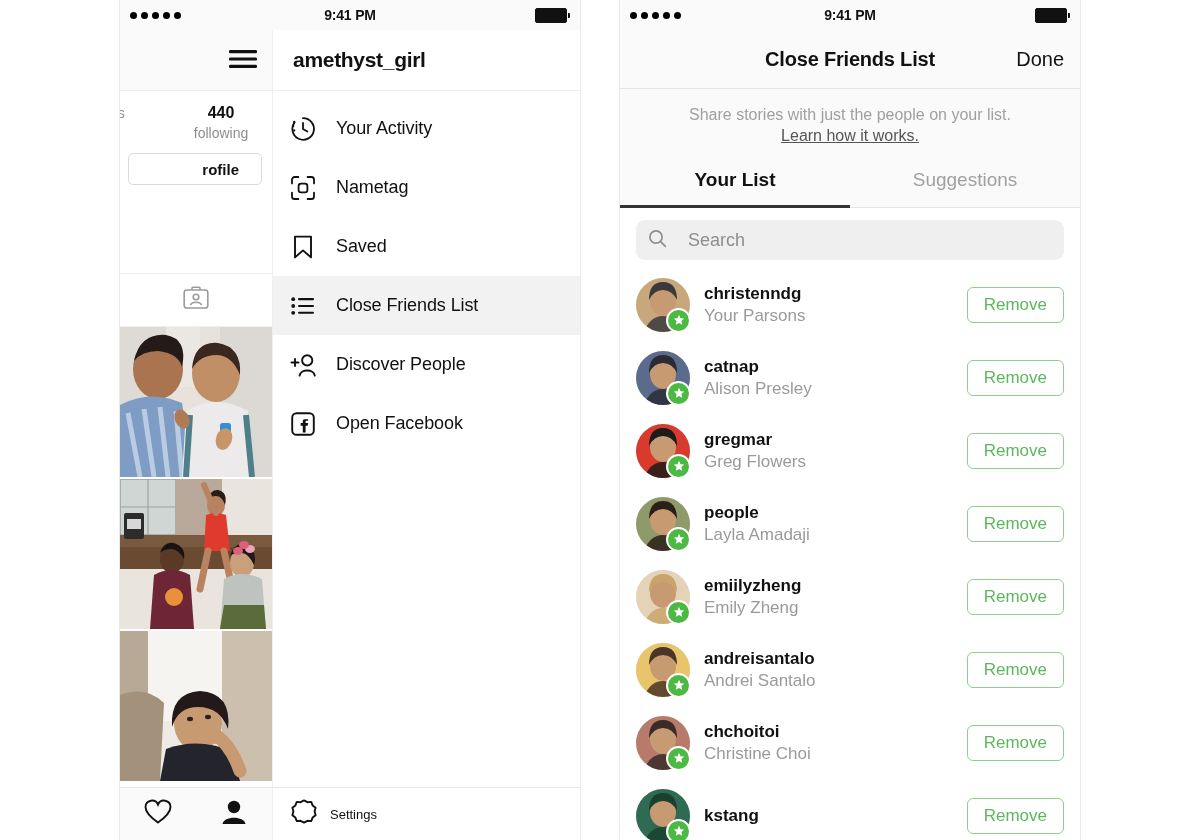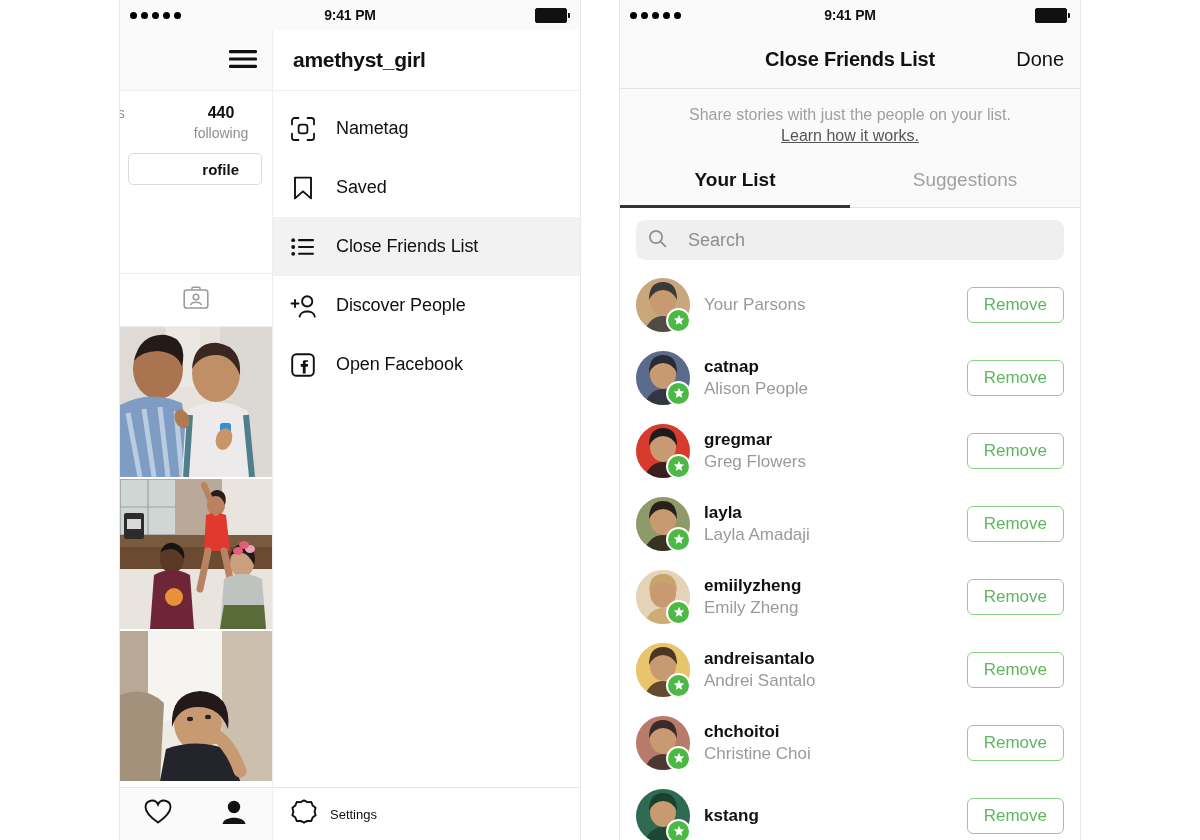--- a/index.html
+++ b/index.html
@@ -320,20 +320,32 @@
           </svg>
         </span>
       </div>
     </div>
 
     <div id="menu-pane">
       <div class="menu-header">amethyst_girl</div>
 
       <div class="menu-list">
 
+        <div class="menu-item">
+          <span class="mi-icon">
+            <svg width="26" height="26" viewBox="0 0 26 26">
+              <path d="M13 2.2 A10.8 10.8 0 1 1 4.6 6.4" fill="none" stroke="#111" stroke-width="1.8" stroke-linecap="round"></path>
+              <circle cx="3.2" cy="10" r="1.15" fill="#111"></circle>
+              <circle cx="4.2" cy="6" r="1.15" fill="#111"></circle>
+              <circle cx="4.2" cy="14.4" r="1.15" fill="#111"></circle>
+              <path d="M13 6.8 V13 L17.4 15.6" fill="none" stroke="#111" stroke-width="1.8" stroke-linecap="round"></path>
+            </svg>
+          </span>
+          <span class="mi-label">Your Activity</span>
+        </div>
 
         <div class="menu-item">
           <span class="mi-icon">
             <svg width="26" height="26" viewBox="0 0 26 26">
               <path d="M2 8.4 V4.6 A2.6 2.6 0 0 1 4.6 2 H8.4" fill="none" stroke="#111" stroke-width="1.8" stroke-linecap="round"></path>
               <path d="M17.6 2 H21.4 A2.6 2.6 0 0 1 24 4.6 V8.4" fill="none" stroke="#111" stroke-width="1.8" stroke-linecap="round"></path>
               <path d="M24 17.6 V21.4 A2.6 2.6 0 0 1 21.4 24 H17.6" fill="none" stroke="#111" stroke-width="1.8" stroke-linecap="round"></path>
               <path d="M8.4 24 H4.6 A2.6 2.6 0 0 1 2 21.4 V17.6" fill="none" stroke="#111" stroke-width="1.8" stroke-linecap="round"></path>
               <rect x="8.6" y="8.6" width="8.8" height="8.8" rx="2.4" fill="none" stroke="#111" stroke-width="1.8"></rect>
             </svg>
@@ -452,41 +464,42 @@
                 <path d="M13 22 Q13 4 27 4 Q41 4 41 22 Q36 12 27 12 Q18 12 13 22Z" fill="#3a3a3a"></path>
                 <path d="M8 54 Q14 38 27 38 Q40 38 46 54Z" fill="#3a3a3a" opacity="0.85"></path>
               </svg></div>
             <div class="star-badge">
               <svg width="12" height="12" viewBox="0 0 12 12">
                 <path d="M6 0.8 L7.5 4.2 L11.2 4.6 L8.4 7.1 L9.2 10.8 L6 8.9 L2.8 10.8 L3.6 7.1 L0.8 4.6 L4.5 4.2Z" fill="#fff"></path>
               </svg>
             </div>
           </div>
           <div class="cf-names">
+            <div class="cf-user">christenndg</div>
             <div class="cf-real">Your Parsons</div>
           </div>
           <button class="remove-btn">Remove</button>
         </div>
         <div class="cf-row">
           <div class="avatar-wrap">
             <div class="avatar"><svg width="54" height="54" viewBox="0 0 54 54">
                 <rect width="54" height="54" fill="#5a6b8c"></rect>
                 <ellipse cx="27" cy="23" rx="13" ry="15" fill="#c89a72"></ellipse>
                 <path d="M13 22 Q13 4 27 4 Q41 4 41 22 Q36 12 27 12 Q18 12 13 22Z" fill="#2b2b35"></path>
                 <path d="M8 54 Q14 38 27 38 Q40 38 46 54Z" fill="#2b2b35" opacity="0.85"></path>
               </svg></div>
             <div class="star-badge">
               <svg width="12" height="12" viewBox="0 0 12 12">
                 <path d="M6 0.8 L7.5 4.2 L11.2 4.6 L8.4 7.1 L9.2 10.8 L6 8.9 L2.8 10.8 L3.6 7.1 L0.8 4.6 L4.5 4.2Z" fill="#fff"></path>
               </svg>
             </div>
           </div>
           <div class="cf-names">
             <div class="cf-user">catnap</div>
-            <div class="cf-real">Alison People</div>
+            <div class="cf-real">Alison Presley</div>
           </div>
           <button class="remove-btn">Remove</button>
         </div>
         <div class="cf-row">
           <div class="avatar-wrap">
             <div class="avatar"><svg width="54" height="54" viewBox="0 0 54 54">
                 <rect width="54" height="54" fill="#d83b2e"></rect>
                 <ellipse cx="27" cy="23" rx="13" ry="15" fill="#c89a72"></ellipse>
                 <path d="M13 22 Q13 4 27 4 Q41 4 41 22 Q36 12 27 12 Q18 12 13 22Z" fill="#1c1c1c"></path>
                 <path d="M8 54 Q14 38 27 38 Q40 38 46 54Z" fill="#1c1c1c" opacity="0.85"></path>
@@ -511,21 +524,21 @@
                 <path d="M13 22 Q13 4 27 4 Q41 4 41 22 Q36 12 27 12 Q18 12 13 22Z" fill="#2a2018"></path>
                 <path d="M8 54 Q14 38 27 38 Q40 38 46 54Z" fill="#2a2018" opacity="0.85"></path>
               </svg></div>
             <div class="star-badge">
               <svg width="12" height="12" viewBox="0 0 12 12">
                 <path d="M6 0.8 L7.5 4.2 L11.2 4.6 L8.4 7.1 L9.2 10.8 L6 8.9 L2.8 10.8 L3.6 7.1 L0.8 4.6 L4.5 4.2Z" fill="#fff"></path>
               </svg>
             </div>
           </div>
           <div class="cf-names">
-            <div class="cf-user">layla</div>
+            <div class="cf-user">people</div>
             <div class="cf-real">Layla Amadaji</div>
           </div>
           <button class="remove-btn">Remove</button>
         </div>
         <div class="cf-row">
           <div class="avatar-wrap">
             <div class="avatar"><svg width="54" height="54" viewBox="0 0 54 54">
                 <rect width="54" height="54" fill="#e5d3b8"></rect>
                 <ellipse cx="27" cy="23" rx="13" ry="15" fill="#c89a72"></ellipse>
                 <path d="M13 22 Q13 4 27 4 Q41 4 41 22 Q36 12 27 12 Q18 12 13 22Z" fill="#c9a46a"></path>

